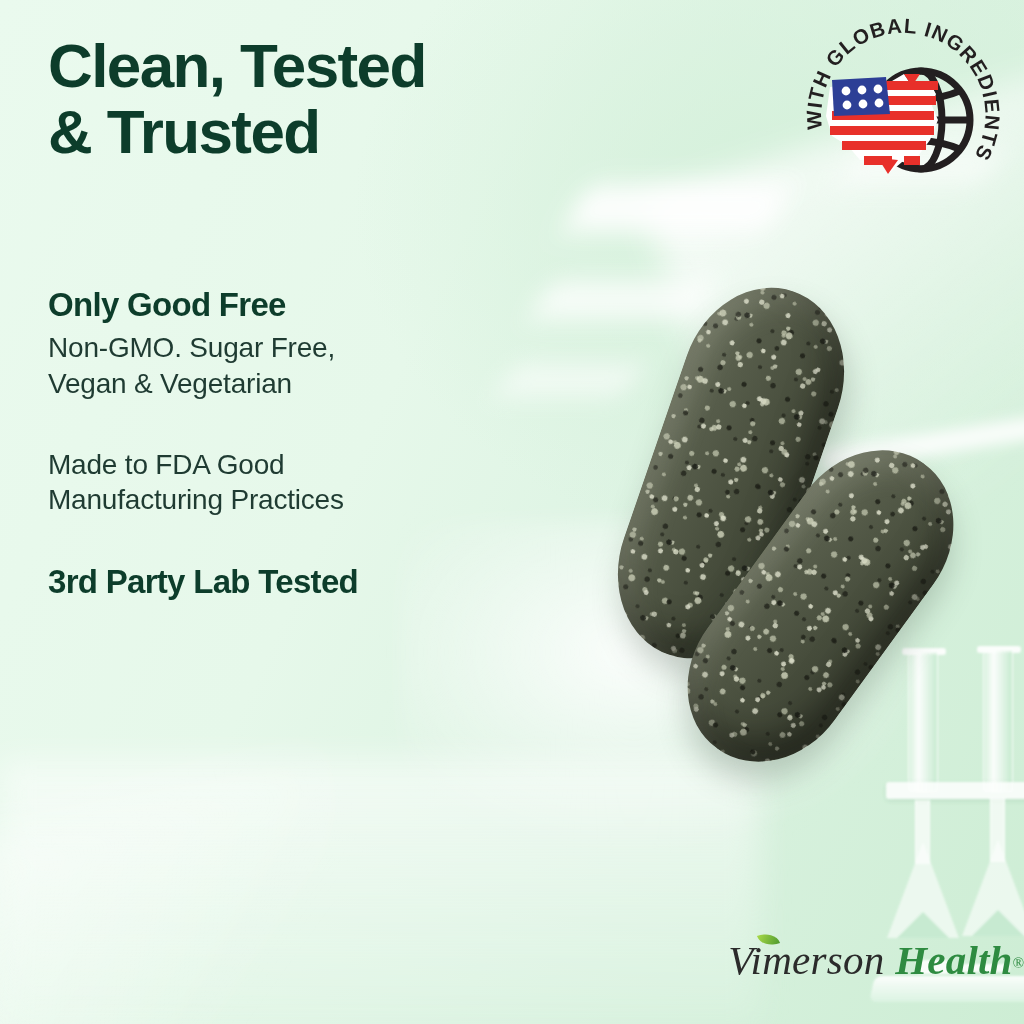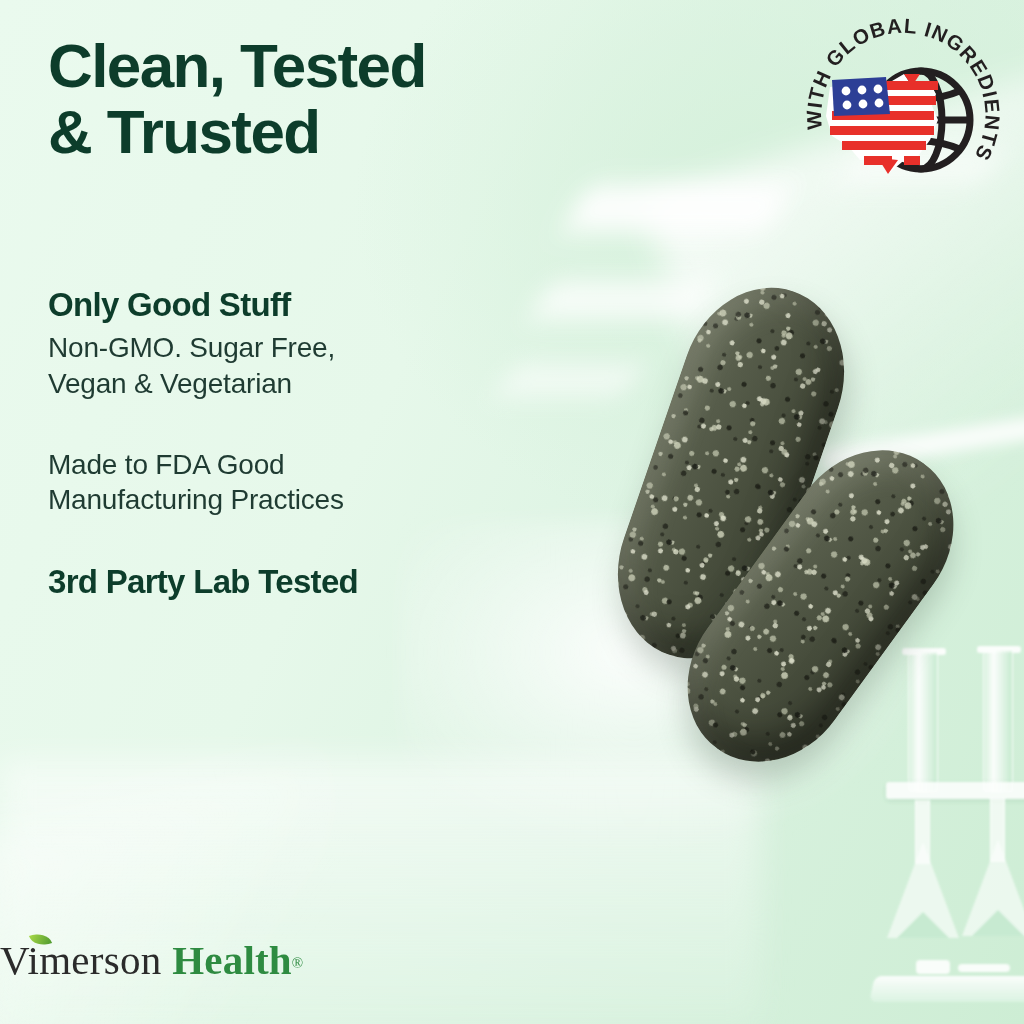--- a/index.html
+++ b/index.html
@@ -136,21 +136,21 @@
     color:#1f3b32; line-height:1.28; white-space:pre-line;
   }
 
   
   .badge { position:absolute; left:808px; top:24px; width:190px; height:185px; }
   .badge svg { width:100%; height:100%; overflow:visible; }
 
   
   .logo {
     position:absolute; left:0; right:0; bottom:40px;
-    text-align:left; white-space:nowrap;
+    text-align:right; white-space:nowrap;font-style:italic;
   }
   .logo-wrap { display:inline-block; position:relative; }
   .logo-v { font-family:"Liberation Serif", serif; font-size:41px; color:#2b2b2b; letter-spacing:.3px; }
   .logo-h { font-family:"Liberation Serif", serif; font-size:41px; font-weight:bold; color:#2e8b41; letter-spacing:.2px; }
   .logo-r { font-family:"Liberation Serif", serif; font-size:15px; color:#2e8b41; vertical-align:super; }
   .leaf {
     position:absolute; left:31px; top:-4px; width:19px; height:15px;
     background:linear-gradient(135deg,#a8d948 0%,#4f9a2f 100%);
     border-radius:0 100% 0 100%; transform:rotate(-22deg);
   }
@@ -193,21 +193,21 @@
   </div>
 
   <div class="tablet tablet-a"></div>
   <div class="tablet tablet-b"></div>
 
   <h1 class="headline">Clean, Tested
 &amp; Trusted</h1>
 
   <div class="features">
     <div class="feature">
-      <div class="f-title">Only Good Stuff</div>
+      <div class="f-title">Only Good Free</div>
       <div class="f-sub">Non-GMO. Sugar Free,
 Vegan &amp; Vegetarian</div>
     </div>
     <div class="feature">
       <div class="f-sub">Made to FDA Good
 Manufacturing Practices</div>
     </div>
     <div class="feature">
       <div class="f-title">3rd Party Lab Tested</div>
     </div>

